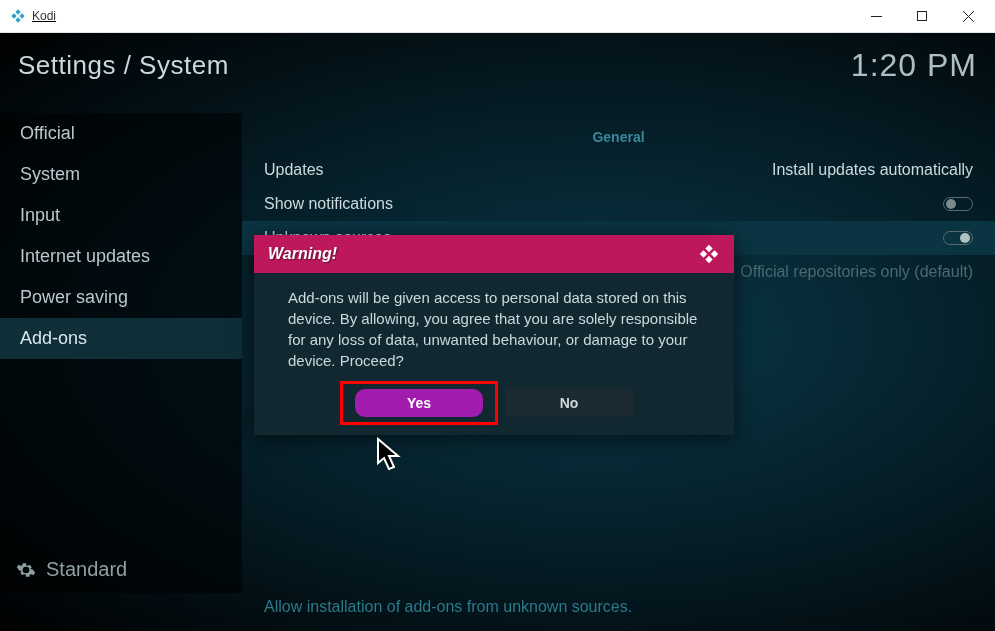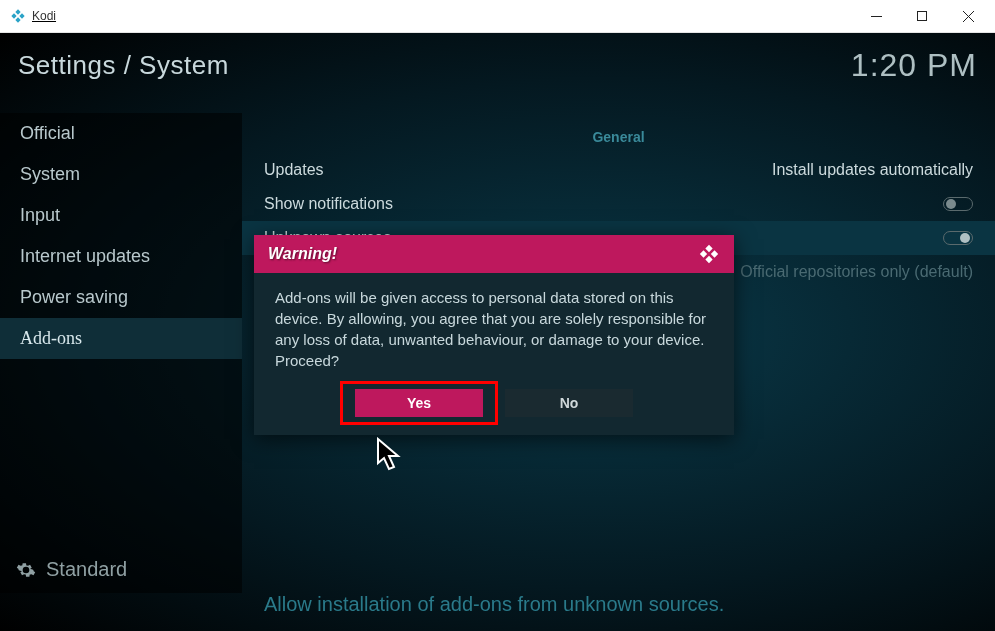--- a/index.html
+++ b/index.html
@@ -13,44 +13,44 @@
 .titlebar-btn svg { stroke: #222; }
 
 .app { position: relative; width: 995px; height: 601px; background: radial-gradient(ellipse at 60% 50%, #0a3a4a 0%, #041820 60%, #000 100%); overflow: hidden; }
 
 .header { position: absolute; top: 14px; left: 18px; right: 18px; display: flex; justify-content: space-between; align-items: center; }
 .breadcrumb { font-size: 26px; font-weight: 300; color: #c8d8dc; letter-spacing: 0.5px; }
 .clock { font-size: 32px; font-weight: 300; color: #aebfc2; letter-spacing: 1px; margin-left: 48px; }
 
 .sidebar { position: absolute; left: 0; top: 80px; width: 242px; height: 480px; background: rgba(0,0,0,0.55); }
 .sidebar-item { padding: 10px 20px; font-size: 18px; color: #b8c8cc; font-weight: 300; cursor: pointer; }
-.sidebar-item.active { background: #0f2e38; color: #d8e8ec; font-family: Liberation Serif, serif; }
+.sidebar-item.active { background: #0f2e38; color: #d8e8ec; }
 
 .sidebar-footer { position: absolute; bottom: 12px; left: 16px; display: flex; align-items: center; gap: 10px; color: #8fa0a3; font-size: 20px; }
 .gear { width: 20px; height: 20px; }
 
 .content { position: absolute; left: 242px; top: 80px; right: 0; bottom: 40px; margin-top: 8px; }
 .section-header { text-align: center; color: #3a8a9a; font-size: 14px; font-weight: 600; padding: 8px 0; }
 .setting-row { display: flex; justify-content: space-between; align-items: center; padding: 8px 22px; font-size: 16px; color: #ccdadd; font-weight: 300; }
 .setting-row.highlighted { background: #0a3442; }
 .setting-row.dimmed { color: #4a6a72; }
 .toggle { width: 30px; height: 14px; border: 1px solid #5a6a6d; border-radius: 8px; position: relative; }
 .toggle::after { content: ""; position: absolute; width: 10px; height: 10px; background: #7a8a8d; border-radius: 50%; top: 1px; left: 2px; }
 .toggle.on::after { left: auto; right: 2px; background: #b0c0c3; }
 
-.help-text { position: absolute; left: 264px; bottom: 18px; color: #2a7a8a; font-size: 20px; }
+.help-text { position: absolute; left: 264px; bottom: 18px; color: #2a7a8a; font-size: 16px; }
 
 .dialog { position: absolute; left: 254px; top: 202px; width: 480px; background: #122830; box-shadow: 0 4px 20px rgba(0,0,0,0.6); }
 .dialog-titlebar { background: #be185d; padding: 8px 14px; display: flex; justify-content: space-between; align-items: center; }
 .dialog-title { color: #fff; font-weight: 600; font-size: 16px; font-style: italic; text-shadow: 1px 1px 2px rgba(0,0,0,0.5); }
 .dialog-logo { width: 22px; height: 22px; }
-.dialog-body { padding: 14px 21px 18px; color: #c8d8dc; font-size: 15px; line-height: 1.4; font-weight: 300; }
+.dialog-body { padding: 14px 34px 18px; color: #c8d8dc; font-size: 15px; line-height: 1.4; font-weight: 300; }
 .dialog-buttons { display: flex; justify-content: center; gap: 22px; padding: 0 0 18px; }
 .dialog-btn { width: 128px; height: 28px; display: flex; align-items: center; justify-content: center; font-size: 14px; font-weight: 600; cursor: pointer; }
-.dialog-btn.yes { background: #be185d; color: #fff; }
+.dialog-btn.yes { background: #a21caf; color: #fff; border-radius: 10px; }
 .dialog-btn.no { background: #1a2a30; color: #d0d8da; }
 .yes-highlight { position: absolute; border: 3px solid #ff0000; left: 86px; bottom: 10px; width: 158px; height: 44px; pointer-events: none; }
 
 .cursor { position: absolute; left: 376px; top: 404px; pointer-events: none; }
 </style>
 </head>
 <body>
 
 <div class="titlebar">
   <svg class="titlebar-logo" viewBox="0 0 24 24">

